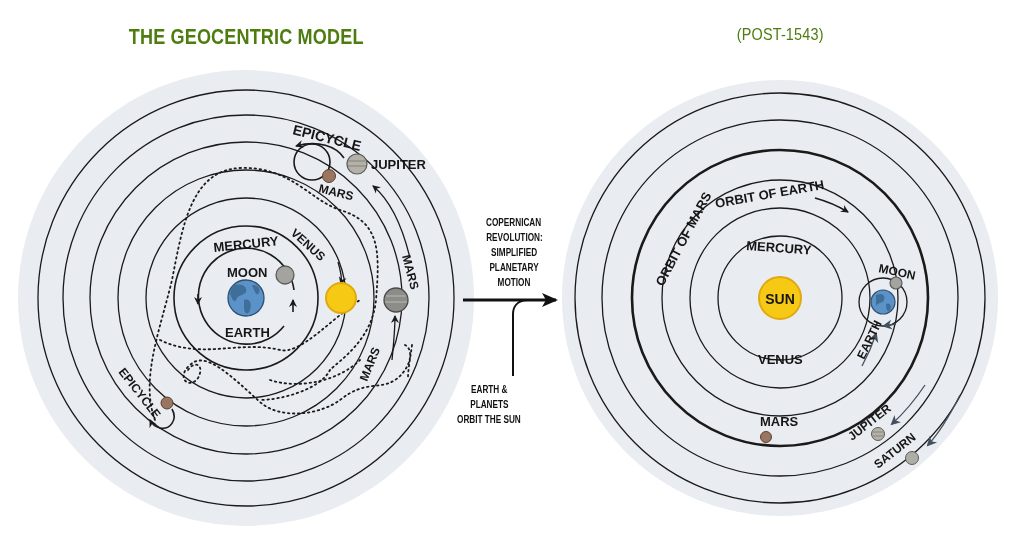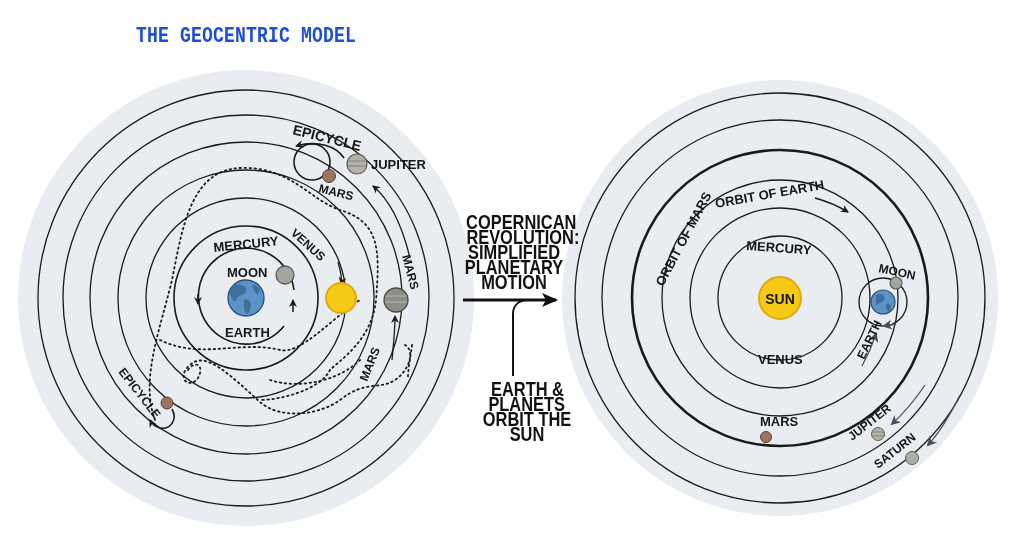--- a/index.html
+++ b/index.html
@@ -1,35 +1,36 @@
 <!DOCTYPE html>
 <html><head>
 <meta charset="utf-8">
 <style>
   html, body { margin: 0; padding: 0; background: #ffffff; }
   body { width: 1024px; height: 559px; overflow: hidden; position: relative;
          font-family: "Liberation Sans", sans-serif; }
-  .title { position: absolute; text-align: center; font-weight: bold; color: #1d4ed8;
-           font-family: Liberation Mono, monospace; letter-spacing: 0.2px; }
+  .title { position: absolute; text-align: center; font-weight: bold; color: #4d7c0f;
+           font-family: Liberation Sans, sans-serif; letter-spacing: 0.2px; }
   .title .main { font-size: 22px; line-height: 26px; transform: scaleX(0.82); display: inline-block; }
   .title .sub { font-size: 17px; line-height: 22px; font-weight: normal; transform: scaleX(0.85); display: inline-block; }
   #left-title { left: 0; width: 492px; top: 24px; }
   #right-title { left: 536px; width: 488px; top: 24px; }
   svg text { font-family: "Liberation Sans", sans-serif; font-weight: bold; fill: #151515; }
   .mid-text { position: absolute; text-align: center; font-weight: bold; color: #111;
-              font-size: 20px; line-height: 15px; }
+              font-size: 10px; line-height: 15px; }
   .mid-text span { display: inline-block; transform: scaleX(0.82); }
 </style>
 </head>
 <body>
 
 <div id="left-title" class="title">
   <div><span class="main">THE GEOCENTRIC MODEL</span></div>
 </div>
 <div id="right-title" class="title">
+  <div><span class="sub">(POST-1543)</span></div>
 </div>
 
 <svg width="1024" height="559" viewBox="0 0 1024 559" style="position:absolute;left:0;top:0">
   <defs>
     <marker id="ah" markerWidth="10" markerHeight="10" refX="7" refY="5" orient="auto" markerUnits="userSpaceOnUse">
       <path d="M0,1 L8,5 L0,9 L2.5,5 Z" fill="#1a1a1a"></path>
     </marker>
     <marker id="ahb" markerWidth="12" markerHeight="12" refX="8" refY="6" orient="auto" markerUnits="userSpaceOnUse">
       <path d="M0,1 L10,6 L0,11 L3,6 Z" fill="#44505e"></path>
     </marker>
@@ -163,17 +164,17 @@
   </g>
 </svg>
 
 <div class="mid-text" style="left:454px; top:215px; width:120px;">
   <div><span>COPERNICAN</span></div>
   <div><span>REVOLUTION:</span></div>
   <div><span>SIMPLIFIED</span></div>
   <div><span>PLANETARY</span></div>
   <div><span>MOTION</span></div>
 </div>
-<div class="mid-text" style="left:467px; top:382px; width:120px;">
+<div class="mid-text" style="left:429px; top:382px; width:120px;">
   <div><span>EARTH &amp;</span></div>
   <div><span>PLANETS</span></div>
   <div><span>ORBIT THE SUN</span></div>
 </div>
 
 </body></html>

